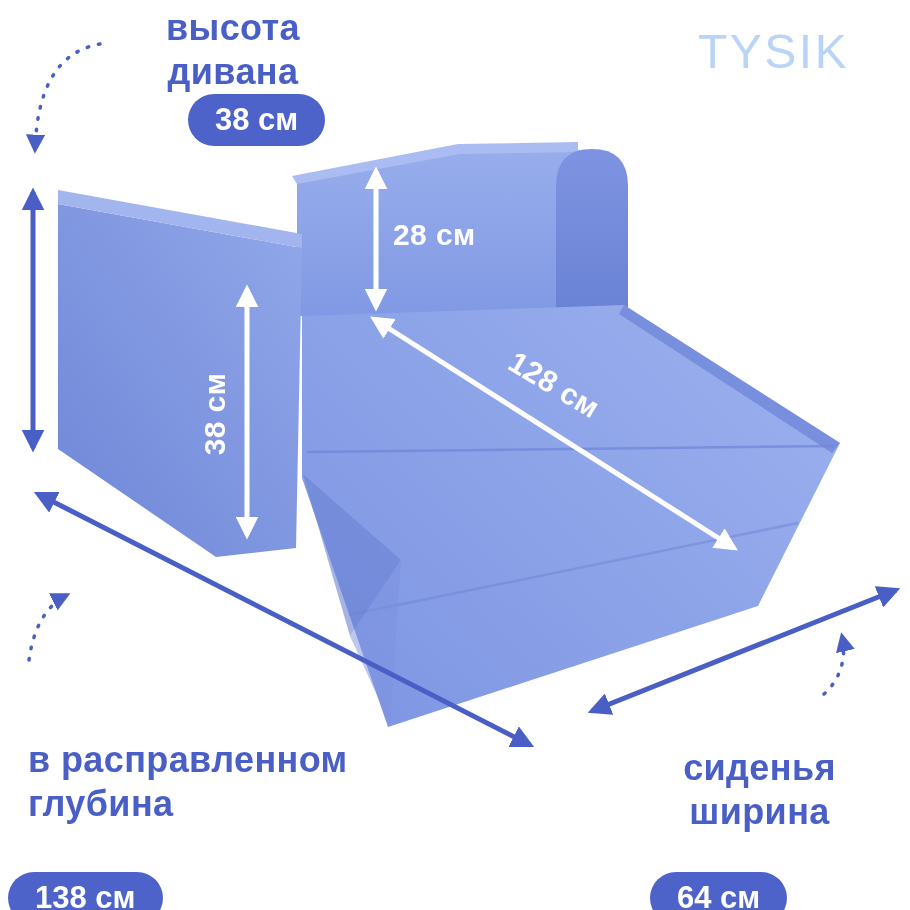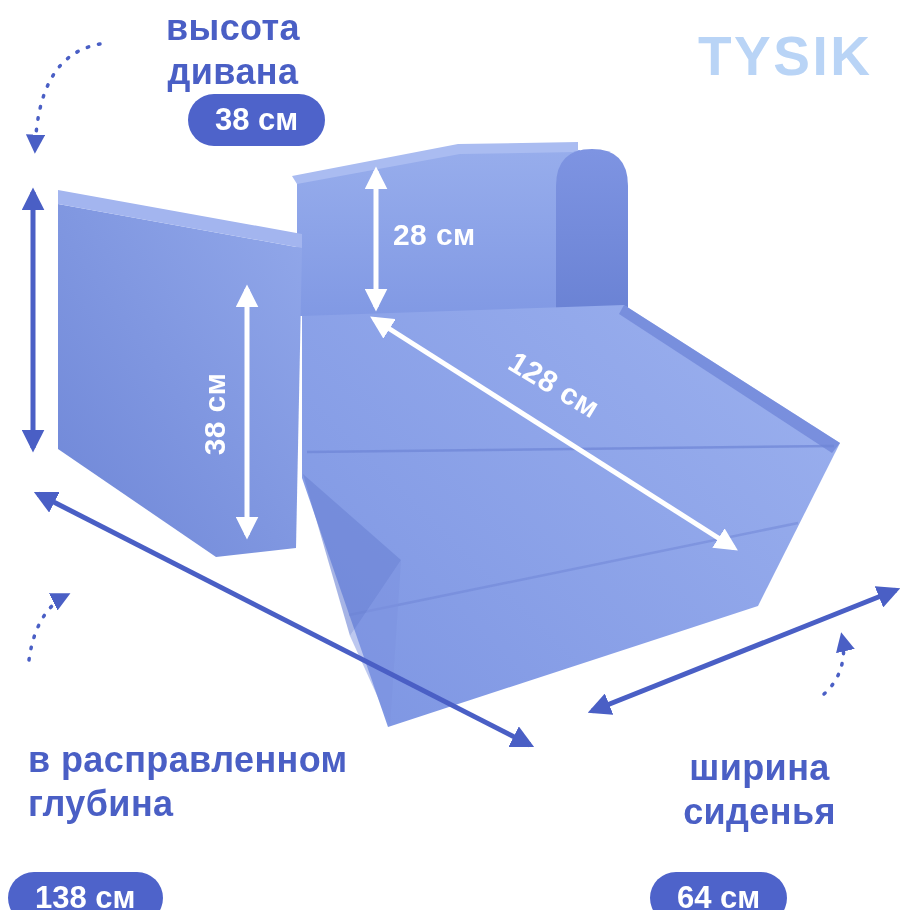--- a/index.html
+++ b/index.html
@@ -15,21 +15,21 @@
   .dim-label.center { text-align:center; }
   .badge {
     position:absolute; background:#4e63ca; color:#ffffff; font-weight:700;
     font-size:31px; padding:8px 27px; border-radius:26px; white-space:nowrap;
   }
   .mlabel {
     position:absolute; color:#ffffff; font-weight:700; font-size:30px;
     white-space:nowrap; letter-spacing:0.4px;
   }
   .logo {
-    position:absolute; color:#b9d4f6; font-weight:700; font-size:55px;
+    position:absolute; color:#b9d4f6; font-weight:400; font-size:48px;
     letter-spacing:2.5px; white-space:nowrap;
   }
 </style>
 </head>
 <body>
 
 <div class="canvas">
 
   <svg width="910" height="910" viewBox="0 0 910 910">
     <defs>
@@ -105,18 +105,18 @@
   <div class="mlabel" style="left:153px; top:397px; width:124px; text-align:center; transform:rotate(-90deg);">38 см</div>
   <div class="mlabel" style="left:488px; top:368px; width:132px; text-align:center; transform:rotate(31deg);">128 см</div>
 
   <div class="dim-label" style="left:28px; top:738px; width:370px;">
     <div>в расправленном</div>
     <div>глубина</div>
   </div>
   <div class="badge" style="left:8px; top:872px;">138 см</div>
 
   <div class="dim-label center" style="left:642px; top:746px; width:235px;">
+    <div>сиденья</div>
     <div>ширина</div>
-    <div>сиденья</div>
   </div>
   <div class="badge" style="left:650px; top:872px;">64 см</div>
 
 </div>
 
 </body></html>

